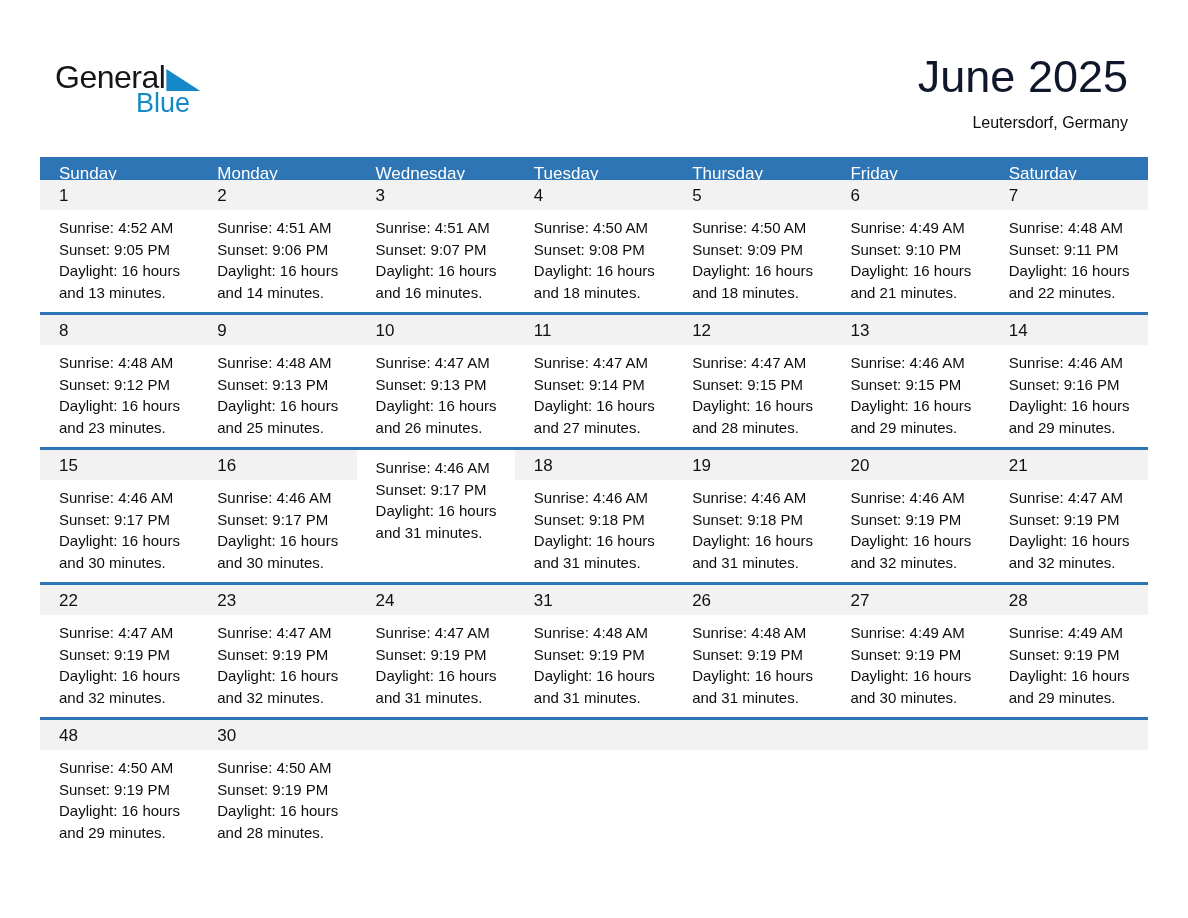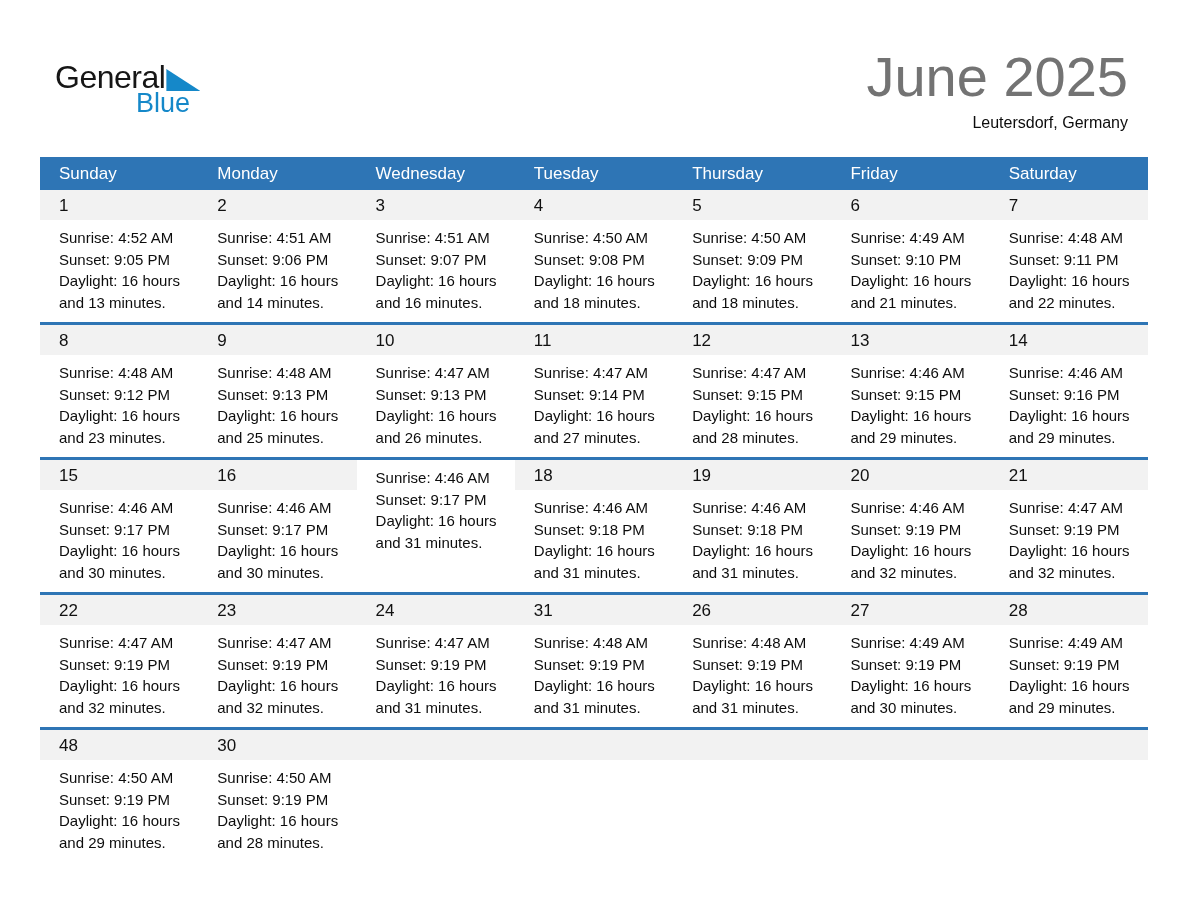--- a/index.html
+++ b/index.html
@@ -20,28 +20,28 @@
   .logo-tri {
     display: inline-block; width: 34px; height: 22px;
     background: #1588C9;
     clip-path: polygon(0 0, 100% 100%, 0 100%);
     margin-left: 1px; margin-bottom: 1px;
   }
   .logo-blue { font-size: 27px; line-height: 30px; color: #1588C9; margin-left: 81px; margin-top: -4px; }
 
   
   .title-block { position: absolute; right: 60px; top: 52px; text-align: right; }
-  .month-title { font-size: 56px; line-height: 50px; color: #737373; }
+  .month-title { font-size: 45px; line-height: 50px; color: #0f172a; }
   .subtitle { font-size: 16px; line-height: 30px; margin-top: 6px; color: #0c0c0c; }
 
   
   .calendar { position: absolute; left: 40px; top: 157px; width: 1108px; }
   .cal-head {
     display: grid; grid-template-columns: repeat(7, 1fr);
-    background: #2E75B5; height: 33px;
+    background: #2E75B5; height: 23px;
   }
   .day-header { color: #ffffff; font-size: 17px; line-height: 33px; padding-left: 19px; overflow: hidden; white-space: nowrap; }
 
   .week { display: grid; grid-template-columns: repeat(7, 1fr); border-top: 3px solid #2E75B5; }
   .weeks .week:first-child { border-top: none; }
   .cell { }
   .num {
     height: 30px; background: #F2F2F2;
     font-size: 17px; padding: 6px 0 0 19px;
   }

